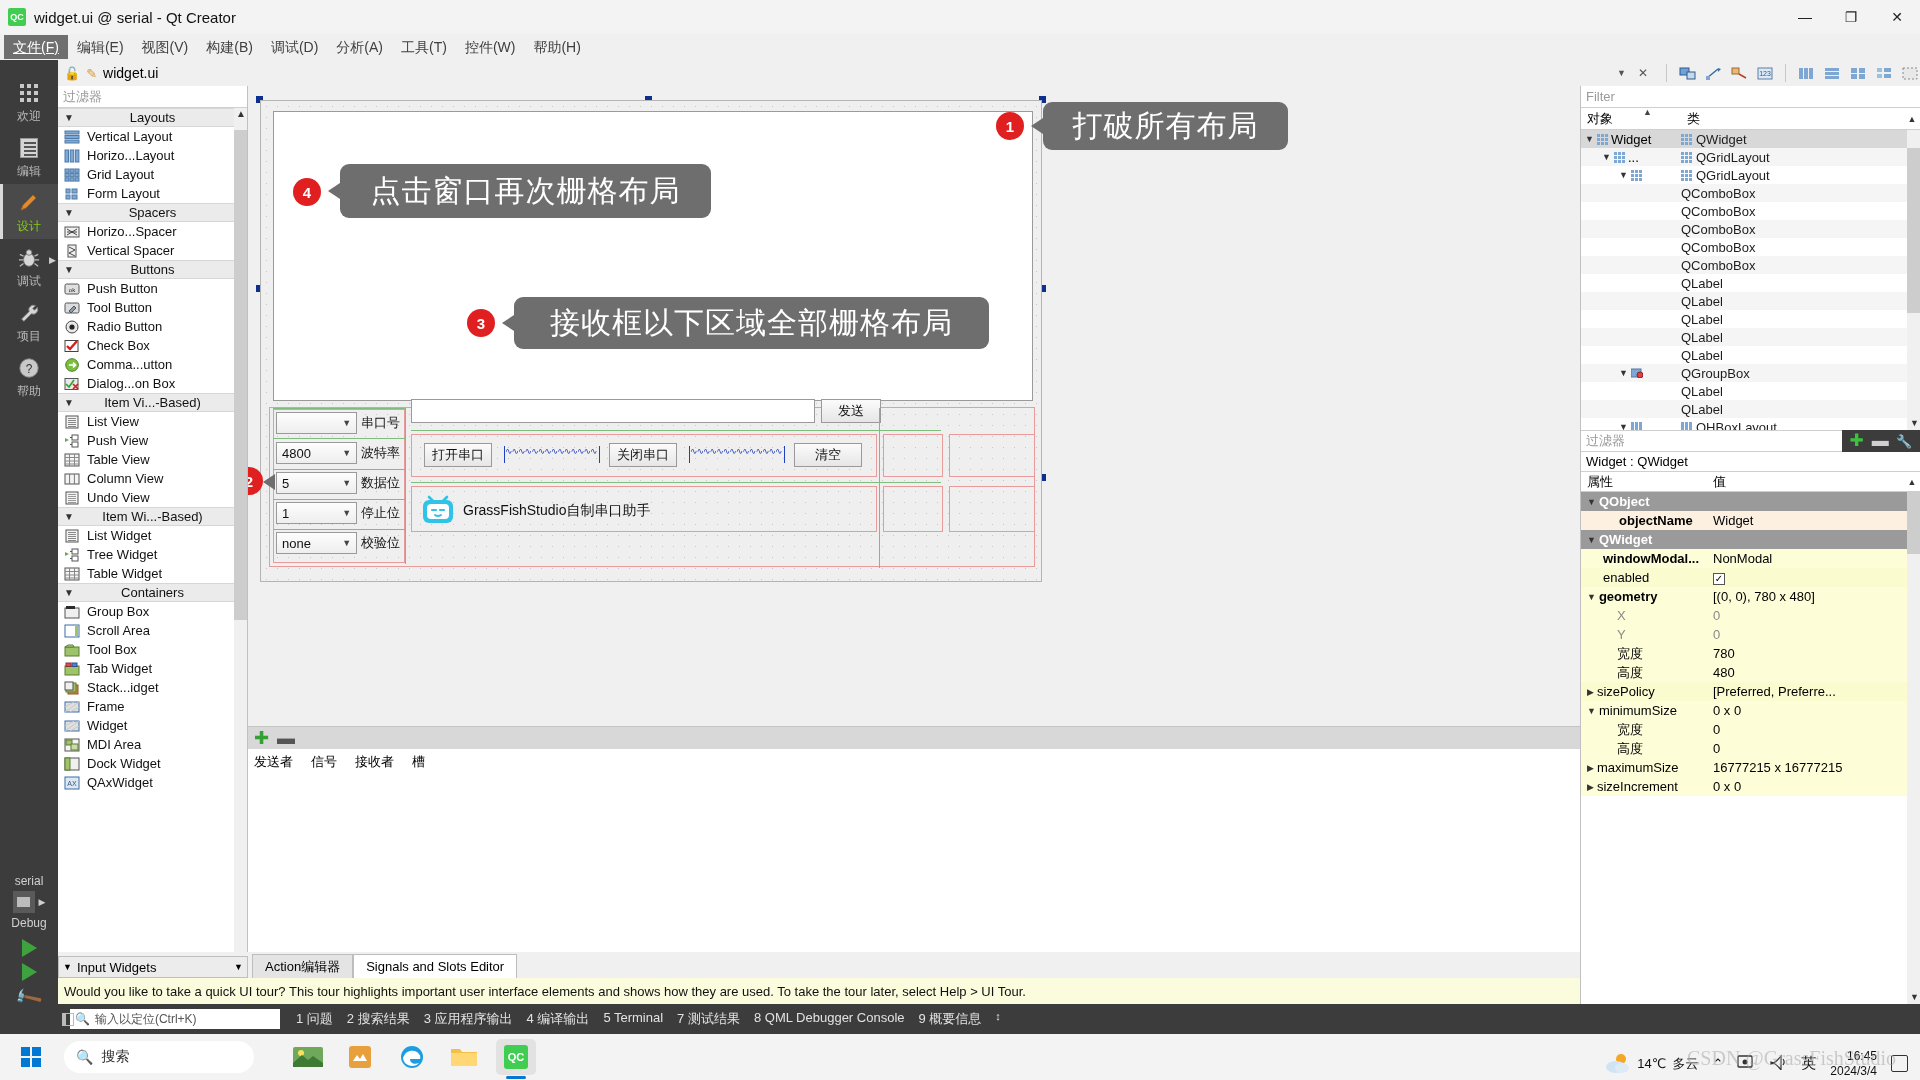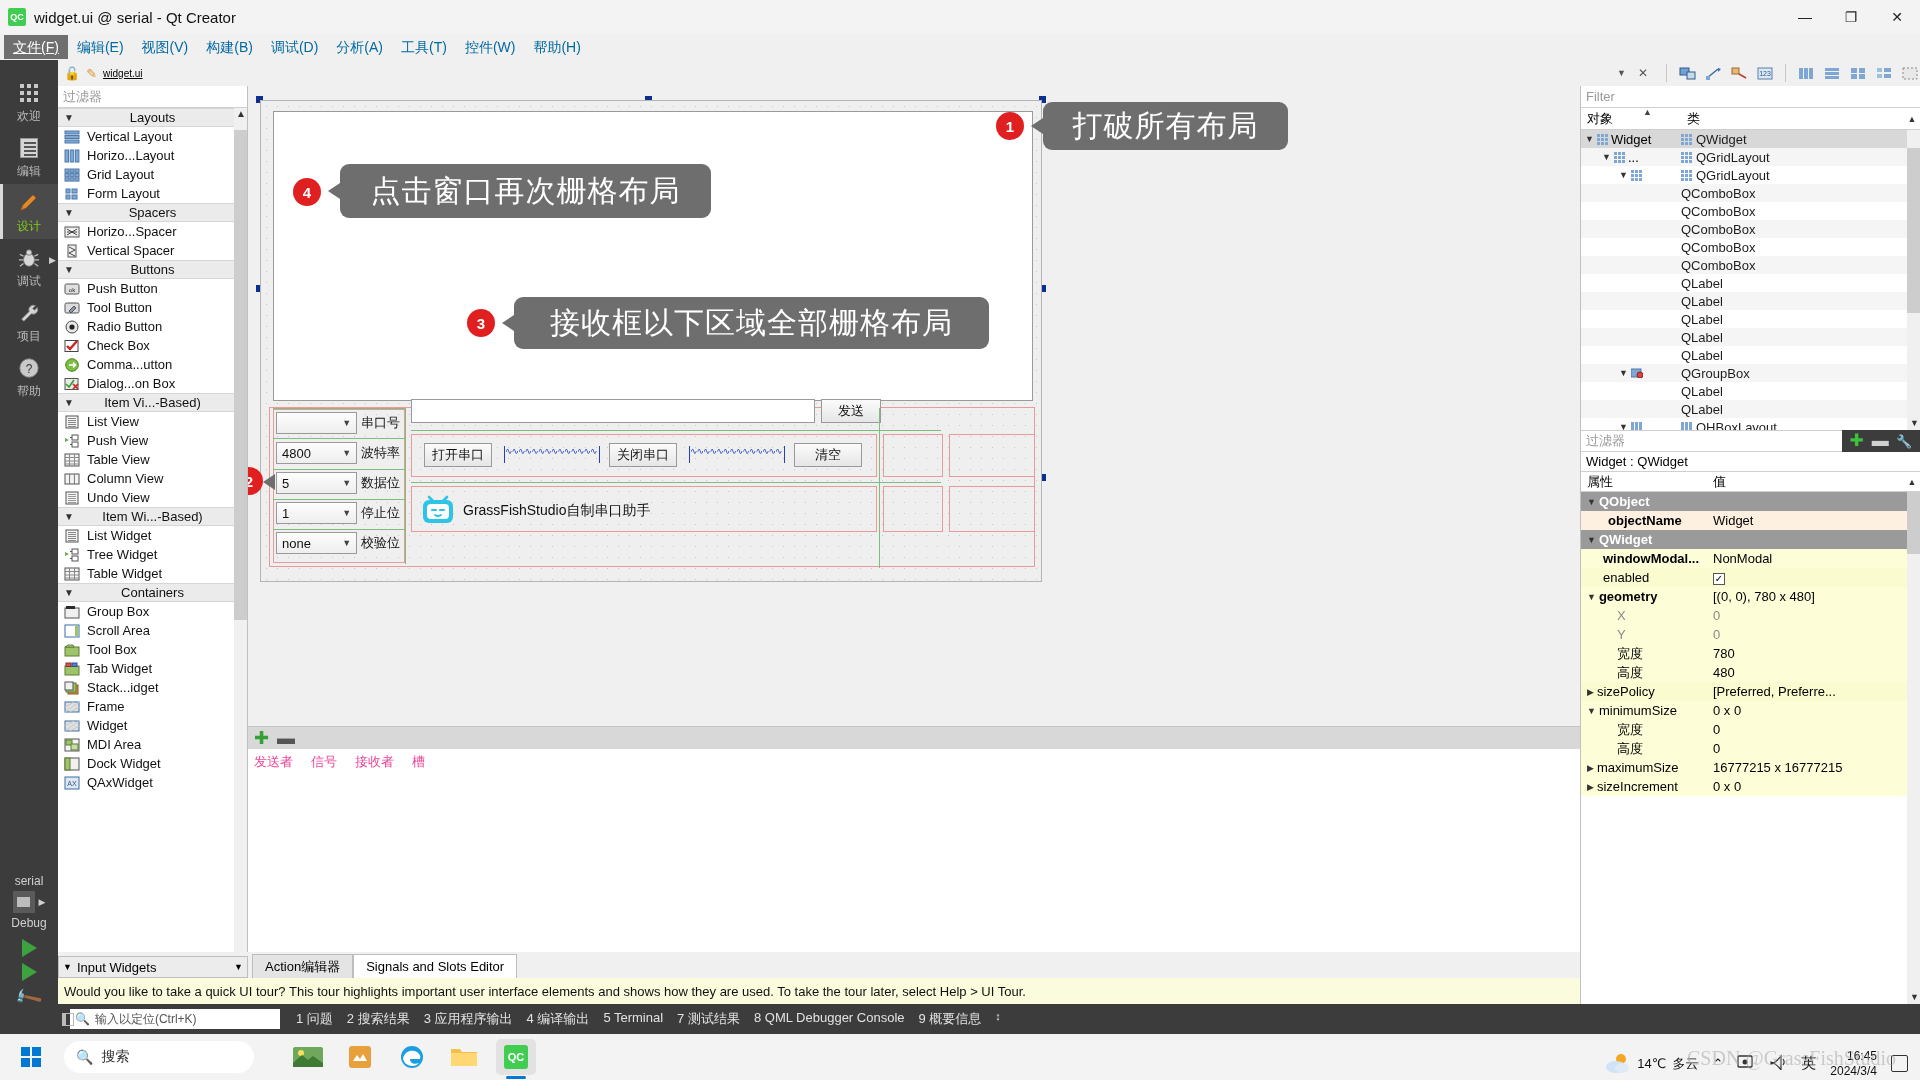--- a/index.html
+++ b/index.html
@@ -29,21 +29,21 @@
   .win-btn {
     width:46px; height:34px; display:flex; align-items:center; justify-content:center;
     font-size:14px; color:#222;
   }
 
   
   .menubar {
     position:absolute; left:0; top:34px; width:1920px; height:26px;
     background:#f0f0f0; display:flex; align-items:center; padding-left:4px;
   }
-  .menu-item { padding:3px 9px; font-size:14px; color:#0369a1; line-height:18px; }
+  .menu-item { padding:3px 9px; font-size:14px; color:#404040; line-height:18px; }
   .menu-item.active { background:#6f6f6f; color:#fff;text-decoration:underline; }
 
   
   .activitybar {
     position:absolute; left:0; top:60px; width:58px; height:960px;
     background:#3c3c3c; display:flex; flex-direction:column; align-items:center;
     padding-top:14px;
   }
   .act-item {
     width:58px; padding:6px 0 4px 0; display:flex; flex-direction:column;
@@ -65,21 +65,21 @@
   .tri.bug { border-left-color:#3ea33e; }
   .hammer { color:#c8a060; font-size:19px; transform:rotate(-35deg); }
 
   
   .filebar {
     position:absolute; left:58px; top:60px; width:1862px; height:26px;
     background:#f0f0f0; display:flex; align-items:center; padding-left:6px; gap:6px;
   }
   .lock-icon { color:#999; font-size:13px; }
   .pencil-icon { color:#d8972f; font-size:13px; }
-  .file-name { font-size:10px;text-decoration:underline; }
+  .file-name { font-size:14px; }
   .tb-sep { width:1px; height:18px; background:#c8c8c8; margin:0 4px; }
   .tb-btn { width:20px; height:20px; display:flex; align-items:center; justify-content:center; }
 
   
   .widgetbox {
     position:absolute; left:58px; top:86px; width:190px; height:880px;
     background:#ffffff; border-right:1px solid #c0c0c0;
     display:flex; flex-direction:column;
   }
   .wb-filter {
@@ -157,21 +157,21 @@
   }
 
   
   .sigslot {
     position:absolute; left:248px; top:726px; width:1332px; height:226px;
     background:#fff; border-top:1px solid #c4c4c4;
   }
   .ss-toolbar { height:22px; background:#d8d8d8; display:flex; align-items:center; gap:8px; padding-left:6px; }
   .plus { color:#35a035; font-size:18px; line-height:16px; font-weight:bold; }
   .minus { color:#555; font-size:18px; line-height:12px; font-weight:bold; }
-  .ss-head { display:flex; gap:18px; padding:4px 0 0 6px; font-size:13px; color:#ec4899; }
+  .ss-head { display:flex; gap:18px; padding:4px 0 0 6px; font-size:13px; color:#000000; }
 
   
   .bottabs {
     position:absolute; left:58px; top:952px; width:1522px; height:26px;
     background:#f0f0f0; display:flex; align-items:flex-end;
   }
   .inputwidgets-tab {
     width:190px; height:22px; background:#ececec; border:1px solid #bfbfbf;
     display:flex; align-items:center; font-size:13px; padding:0 4px; gap:5px;
   }
@@ -1087,21 +1087,21 @@
     <div style="position:relative;flex:1;overflow:hidden;">
       <div id="proptable" style="position:absolute;left:0;top:0;right:13px;">
           <div class="prow group">
             <div class="pk">
               <span class="chev">▼</span>
               <span>QObject</span>
             </div>
             <div class="pv"><span></span></div>
           </div>
           <div class="prow y2">
-            <div class="pk" style="padding-left: 27px;">
+            <div class="pk" style="padding-left: 38px;">
               <span class="bold">objectName</span>
             </div>
             <div class="pv"><span>Widget</span></div>
           </div>
           <div class="prow group">
             <div class="pk">
               <span class="chev">▼</span>
               <span>QWidget</span>
             </div>
             <div class="pv"><span></span></div>

